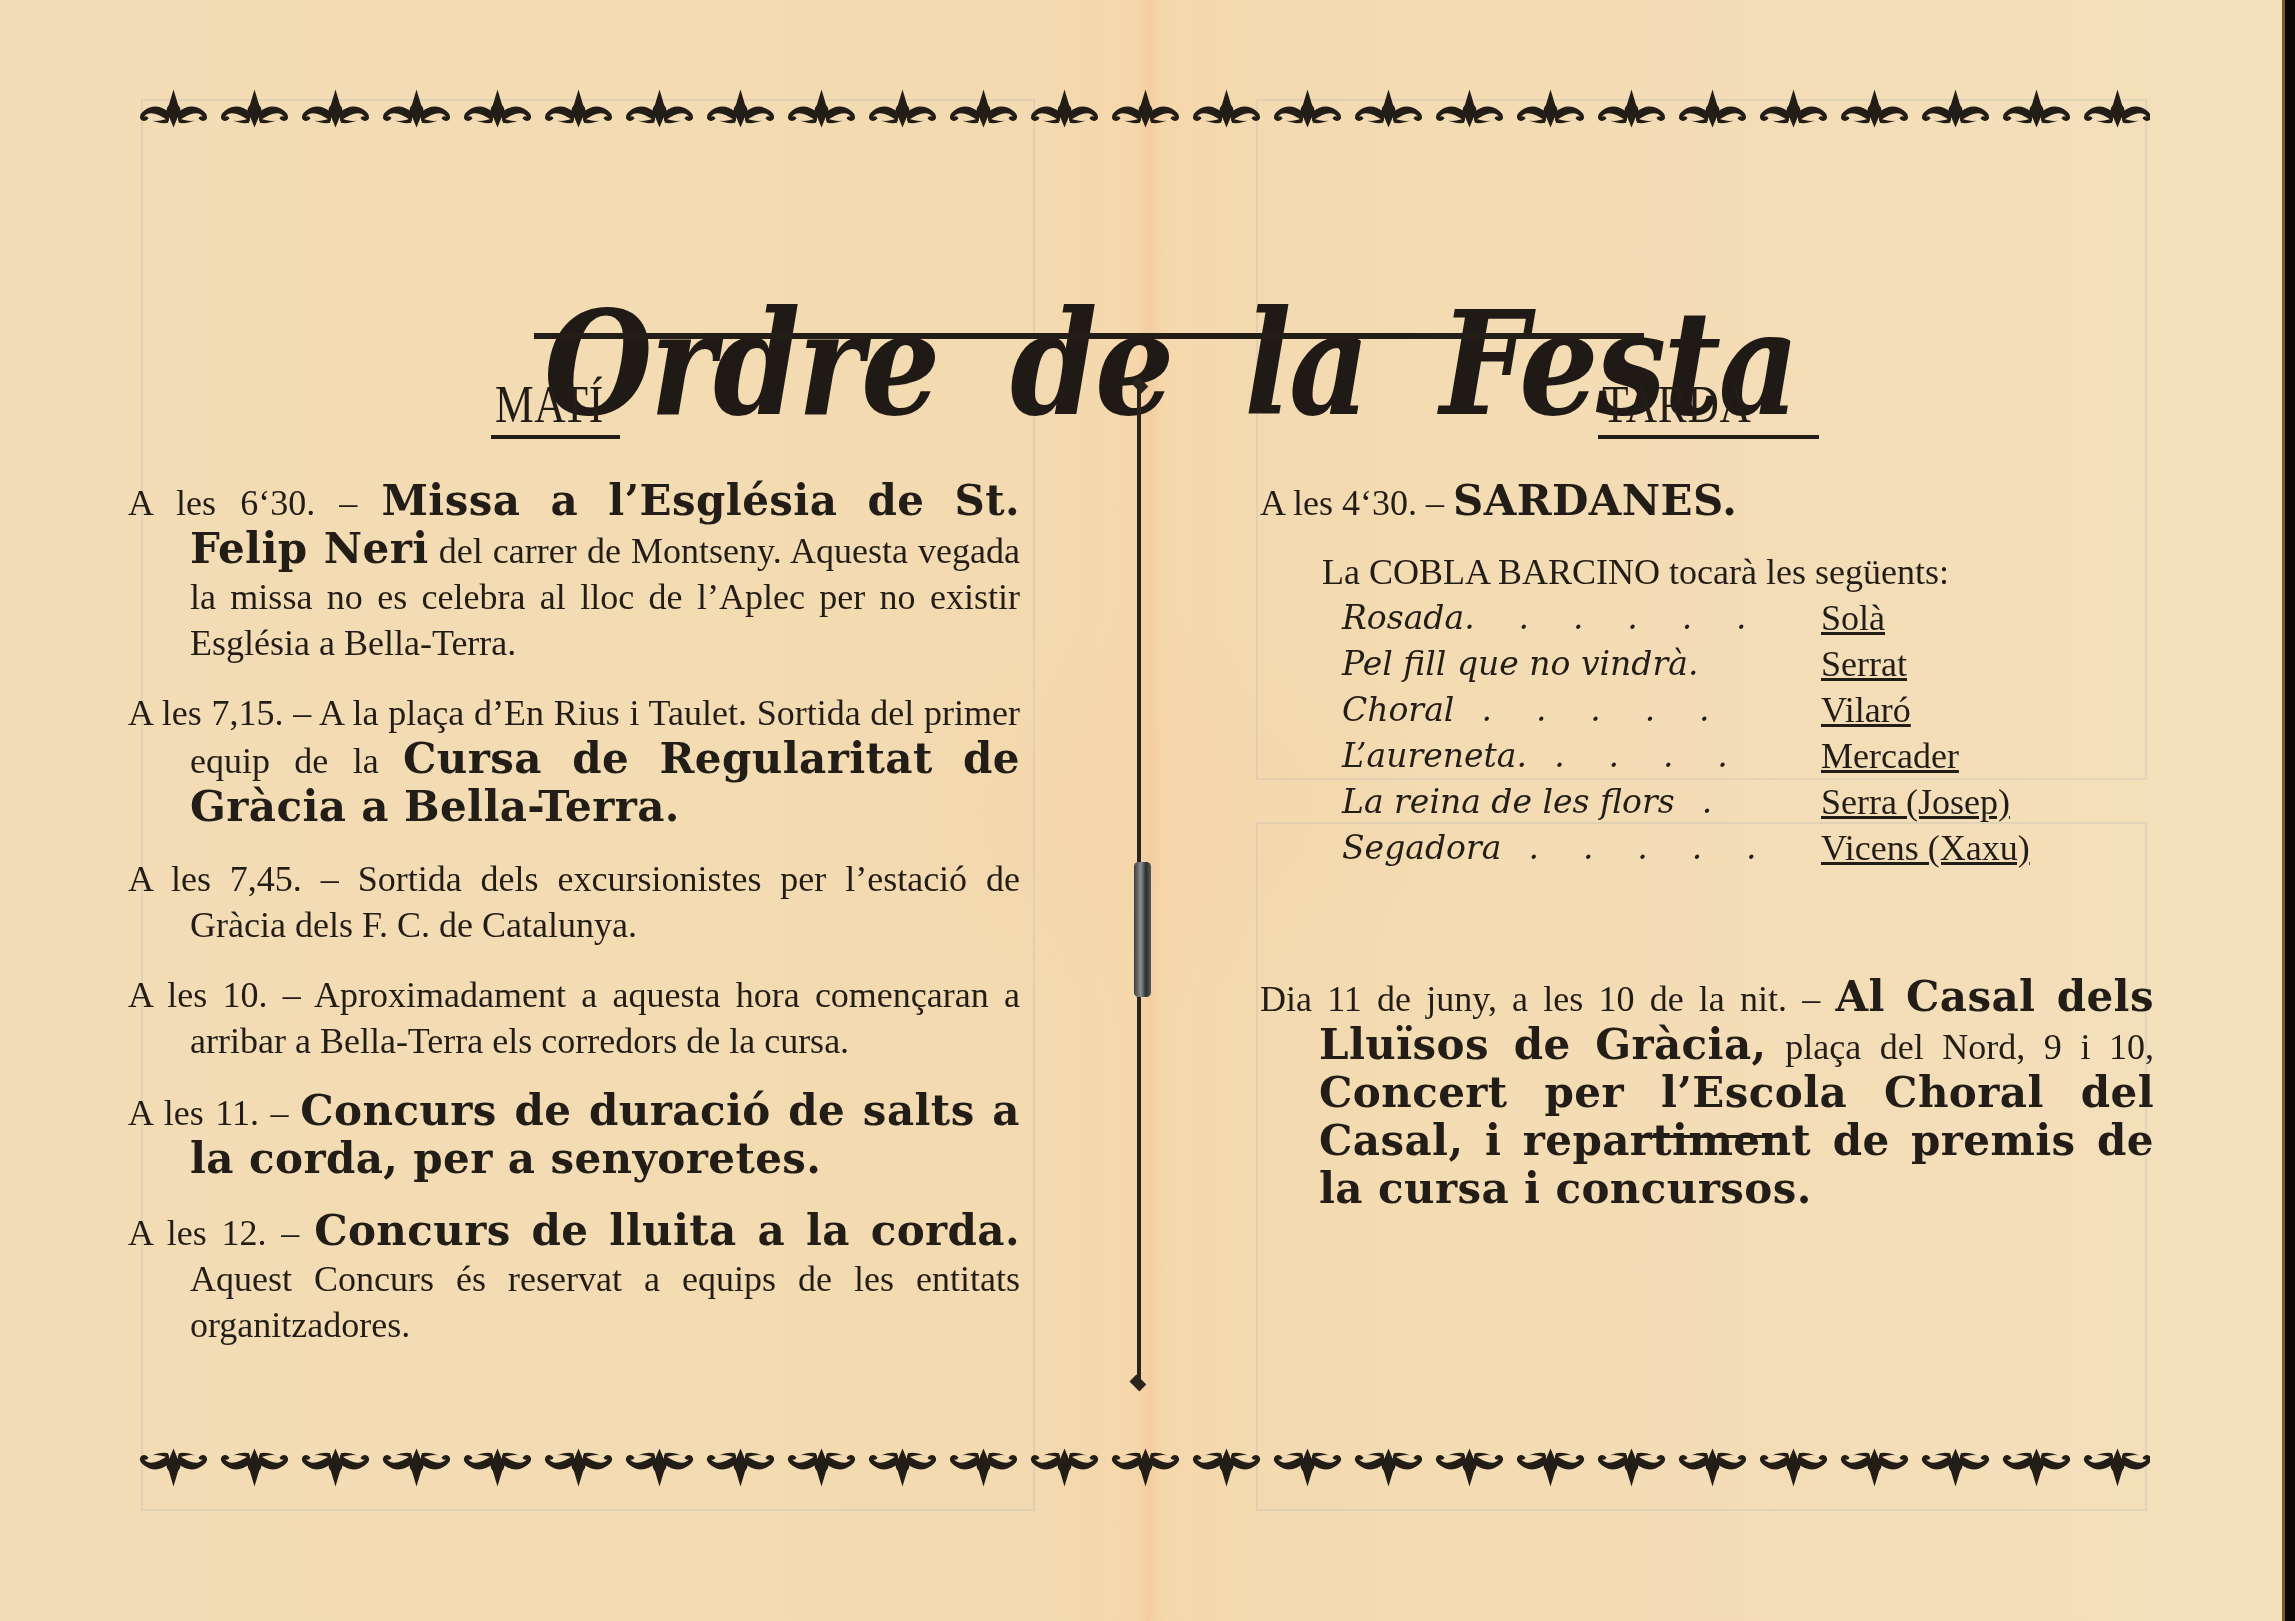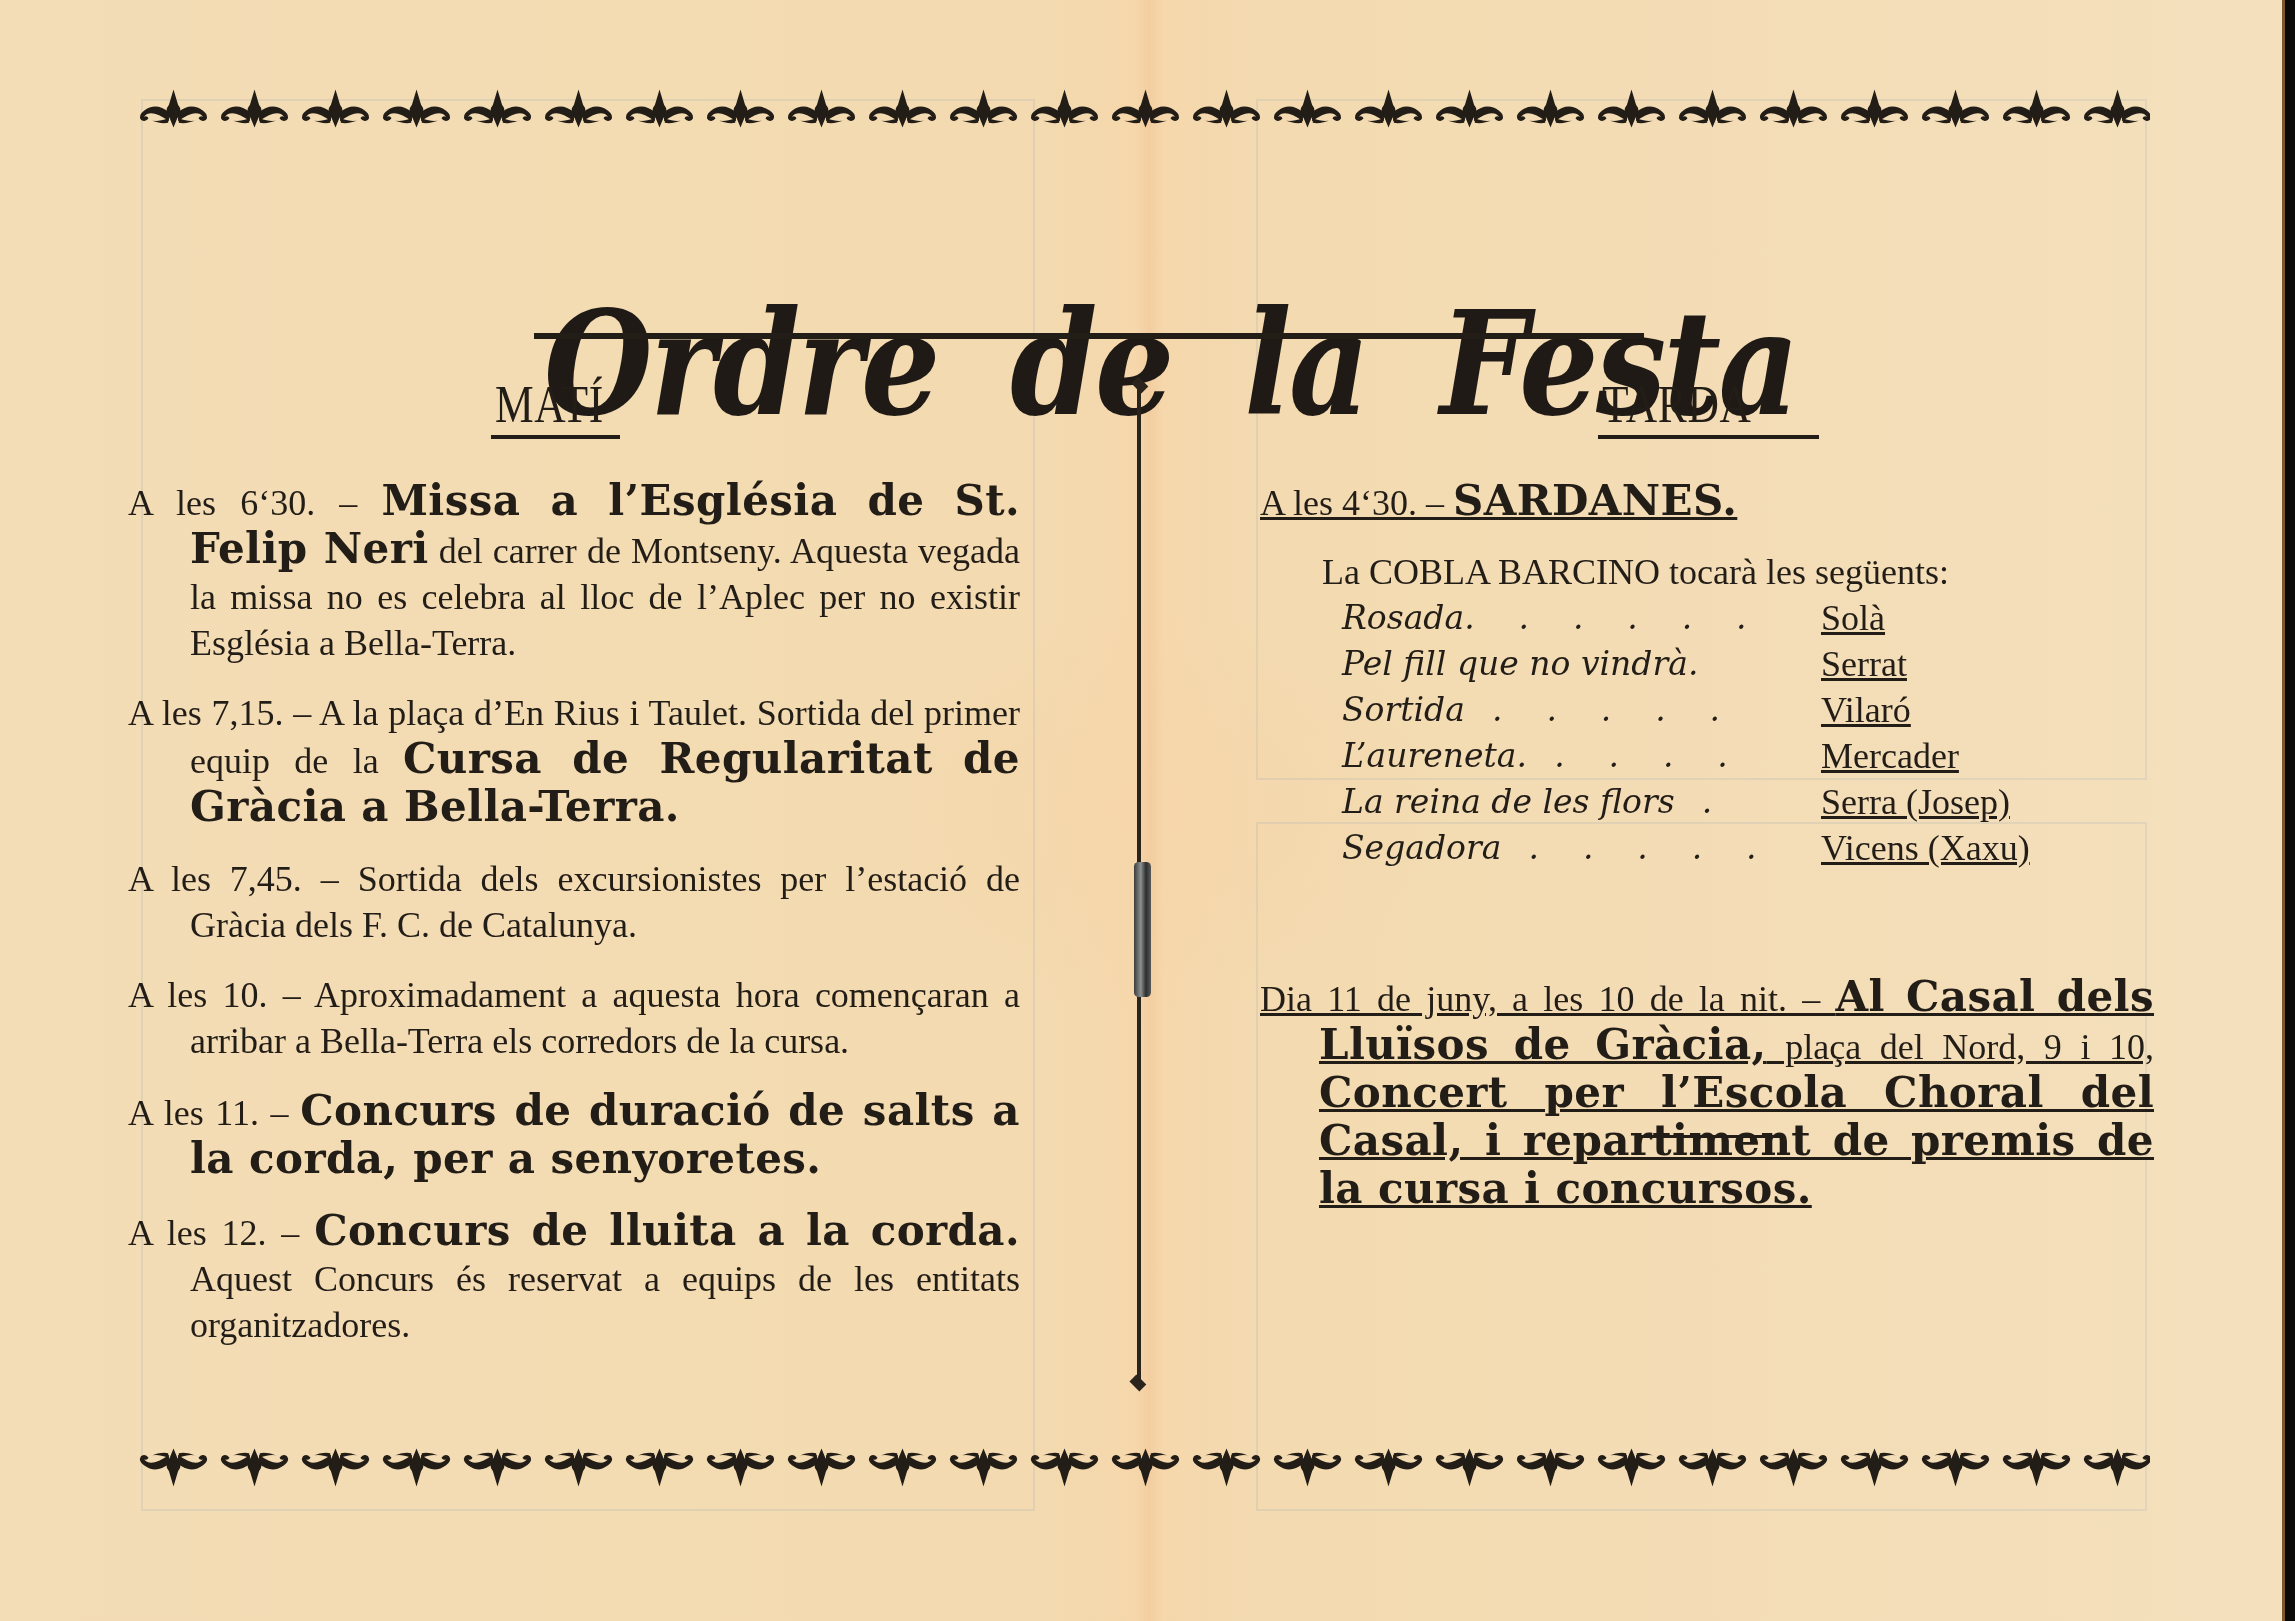--- a/index.html
+++ b/index.html
@@ -37,21 +37,21 @@
   .divider-line { position: absolute; left: 1137px; top: 384px; width: 3.8px; height: 1005px; background: #2a241d; }
   .divider-diamond { position: absolute; width: 13.7px; height: 13.7px; background: #2a241d; transform: rotate(45deg) scale(1,0.7); }
   .staple { position: absolute; left: 1134px; top: 862px; width: 16.7px; height: 135px;
     background: linear-gradient(90deg, #3c3c3c, #8c9090 40%, #2d2d2d 70%, #5a5a5a); border-radius: 4.6px; }
 
   .col { position: absolute; font-family: "Liberation Serif", serif; font-size: 36px; line-height: 46px; }
   .col-left { left: 128px; top: 478px; width: 892px; }
   .col-right { left: 1260px; top: 478px; width: 894px; }
   .entry { margin: 0 0 24px 0; text-indent: -62px; padding-left: 62px; text-align: justify; text-align-last: left; }
   .entry .b { font-family: "DejaVu Serif", serif; font-weight: bold; font-size: 42px; letter-spacing: 0.4px; }
-  .col-right .entry { text-indent: -59px; padding-left: 59px; text-decoration: underline; }
+  .col-right .entry { text-indent: -59px; padding-left: 59px; }
 
   .cobla { margin: 23px 0 0 62px; }
   .song-row { display: flex; margin-left: 82px; line-height: 46px; }
   .song-title { width: 479px; font-style: italic; font-family: "DejaVu Serif", serif; font-size: 33px; white-space: nowrap; }
   .song-title .dots { letter-spacing: 16.7px; }
   .song-author { white-space: nowrap; text-decoration: underline; }
   .mini-rule { position: absolute; left: 1635px; top: 1135px; width: 149px; height: 3px; background: #231d17; }
 </style>
 </head>
 <body>
@@ -320,21 +320,21 @@
   <div style="margin-bottom:24px;">
     <div class="song-row">
         <span class="song-title"><span>Rosada</span><span class="dots">. . . . . .</span></span>
         <span class="song-author">Solà</span>
       </div>
     <div class="song-row">
         <span class="song-title"><span>Pel fill que no vindrà.</span><span class="dots"></span></span>
         <span class="song-author">Serrat</span>
       </div>
     <div class="song-row">
-        <span class="song-title"><span>Sortida</span><span class="dots"> . . . . .</span></span>
+        <span class="song-title"><span>Choral</span><span class="dots"> . . . . .</span></span>
         <span class="song-author">Vilaró</span>
       </div>
     <div class="song-row">
         <span class="song-title"><span>L’aureneta.</span><span class="dots"> . . . .</span></span>
         <span class="song-author">Mercader</span>
       </div>
     <div class="song-row">
         <span class="song-title"><span>La reina de les flors</span><span class="dots"> .</span></span>
         <span class="song-author">Serra (Josep)</span>
       </div>

